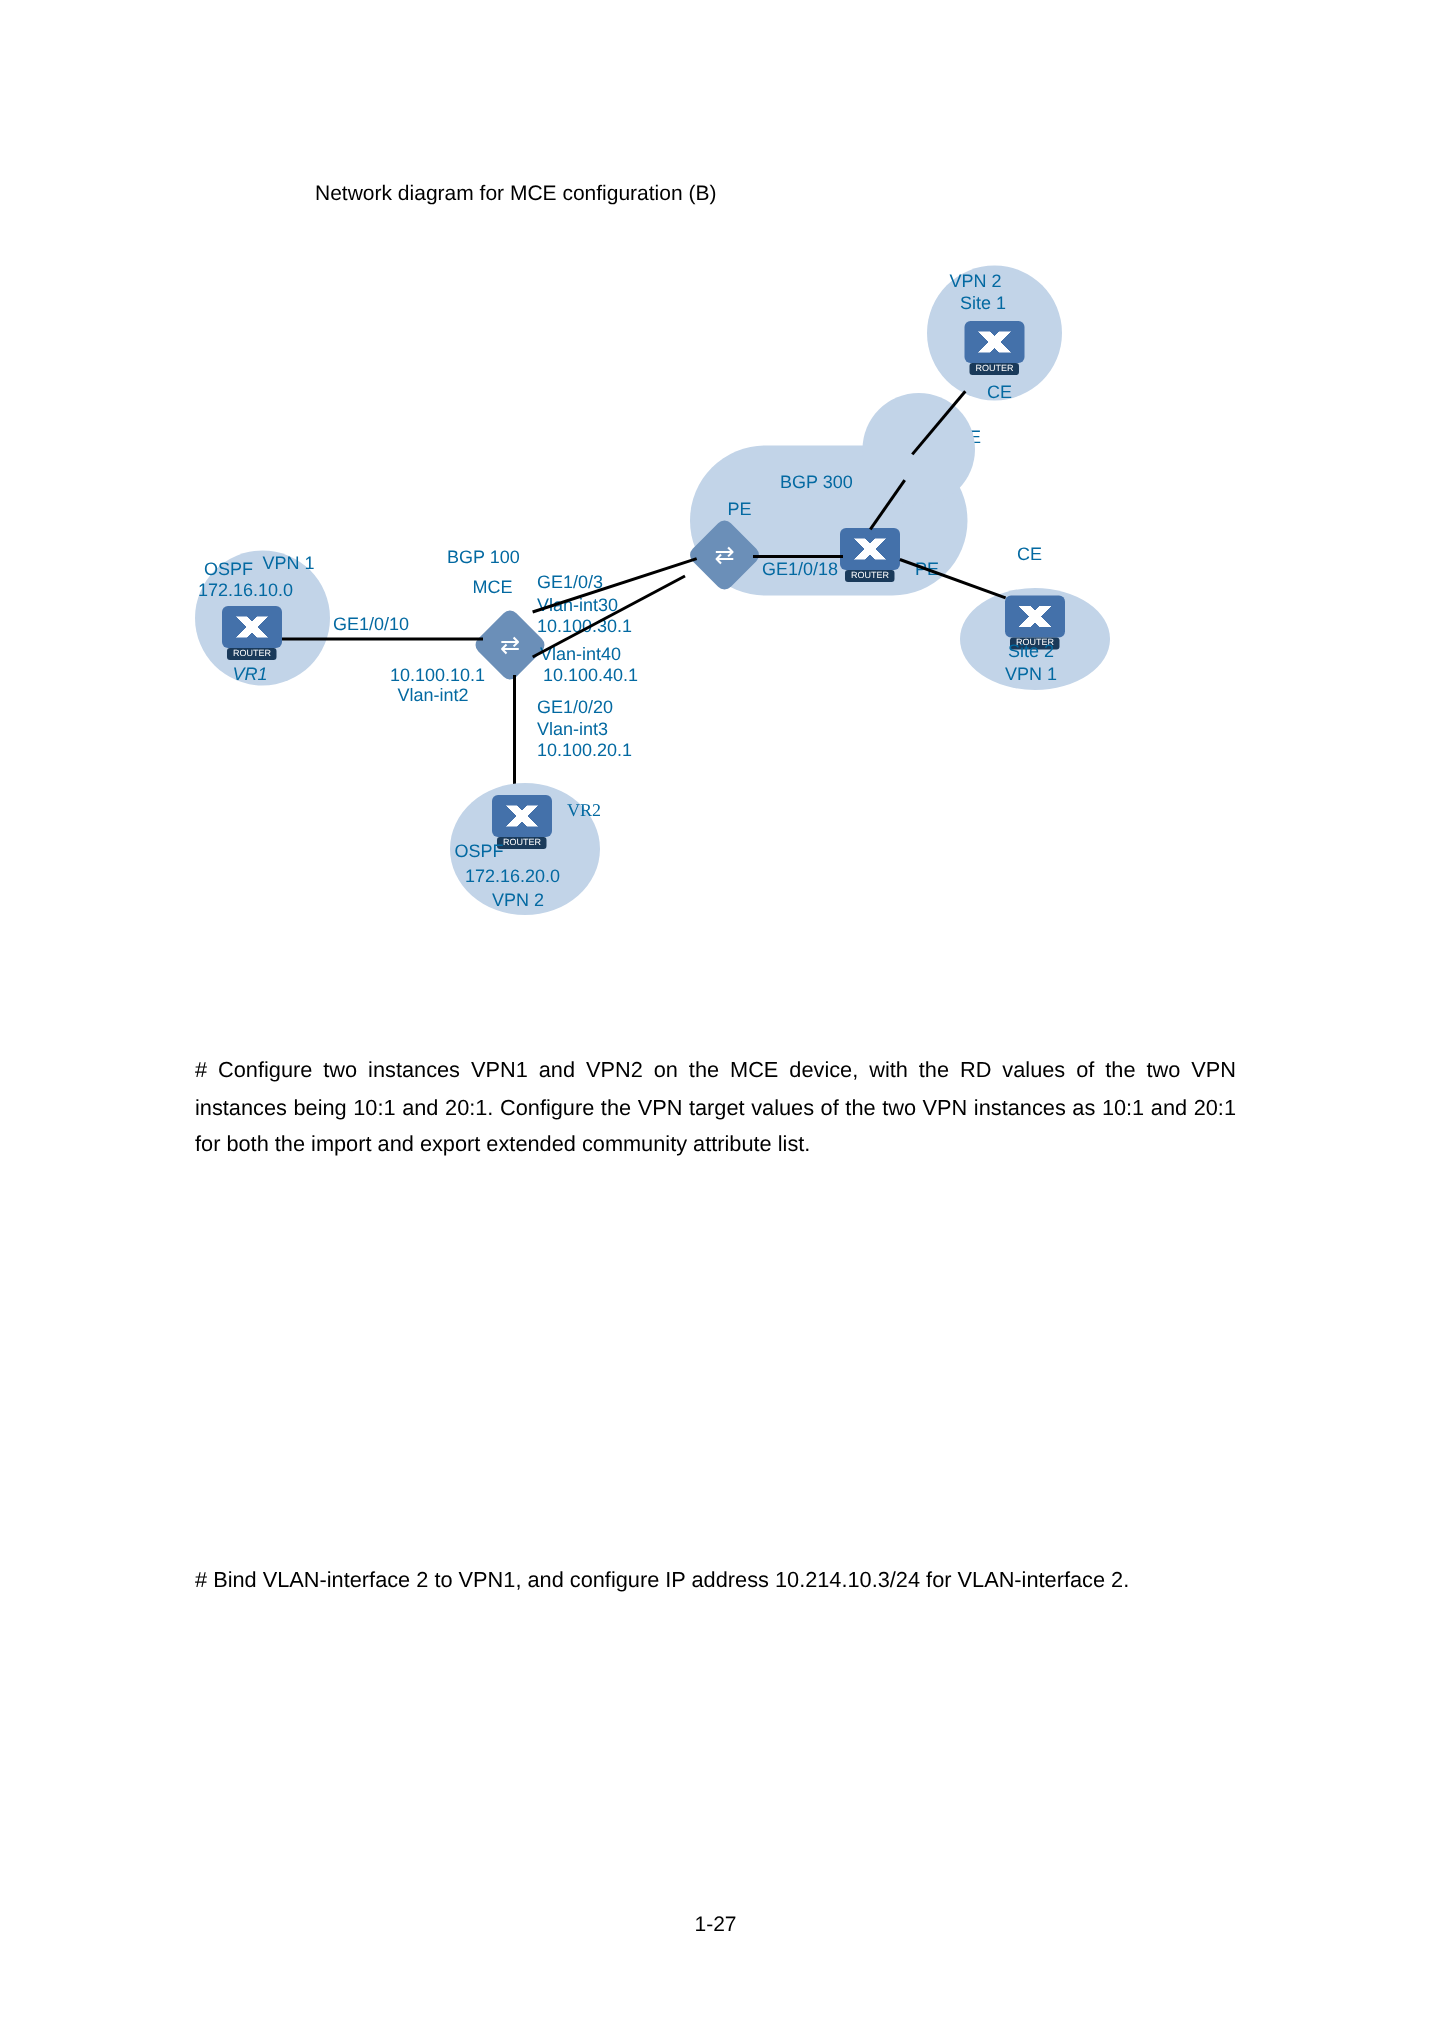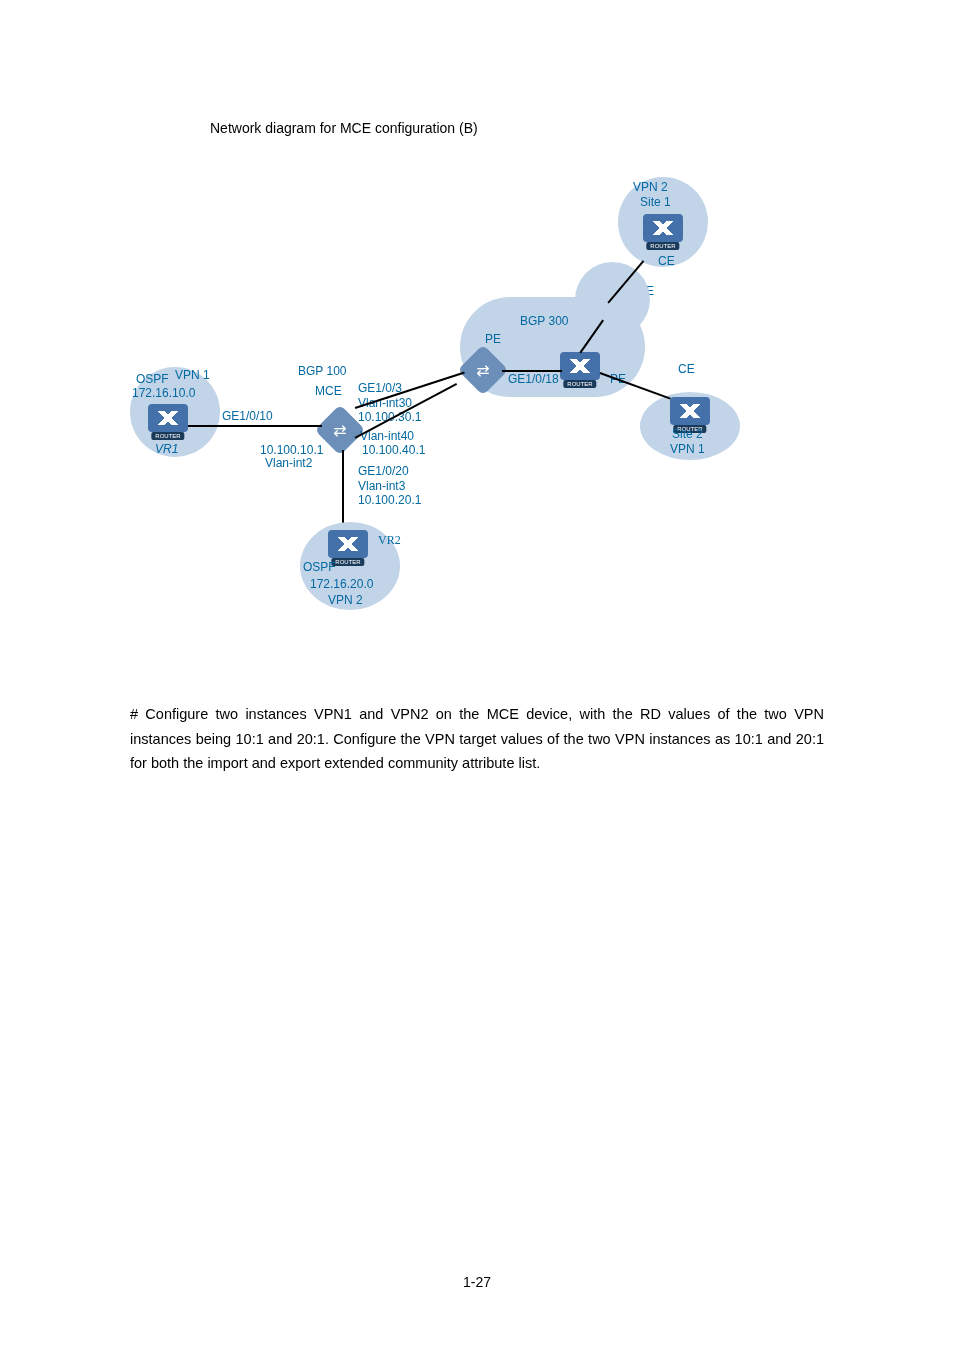--- a/index.html
+++ b/index.html
@@ -210,17 +210,18 @@
     <div class="label" style="left:248px; top:361px;font-family:Liberation Serif, serif;">VR2</div>
     <div class="label" style="left:173px; top:388px;">OSPF</div>
     <div class="label" style="left:180px; top:405px;">172.16.20.0</div>
     <div class="label" style="left:198px; top:421px;">VPN 2</div>
   </div>
 
   <div class="body-text">
     <p># Configure two instances VPN1 and VPN2 on the MCE device, with the RD values of the two VPN instances being 10:1 and 20:1. Configure the VPN target values of the two VPN instances as 10:1 and 20:1 for both the import and export extended community attribute list.</p>
     <div class="gap"></div>
     <div class="gap-sm"></div>
+    <p># Bind VLAN-interface 2 to VPN1, and configure IP address 10.214.10.3/24 for VLAN-interface 2.</p>
     <div class="gap-xs"></div>
   </div>
 </div>
 
 <div class="page-num">1-27</div>
 
 </body></html>

